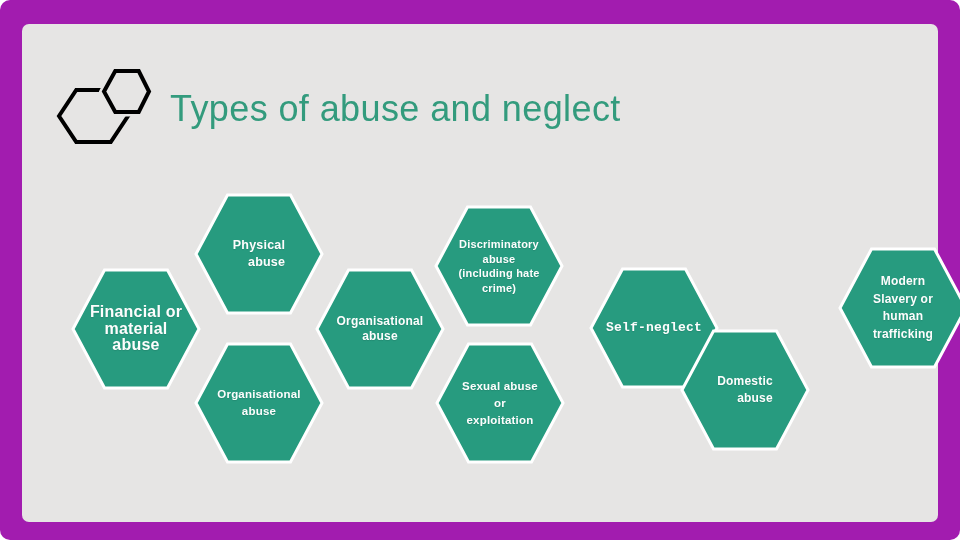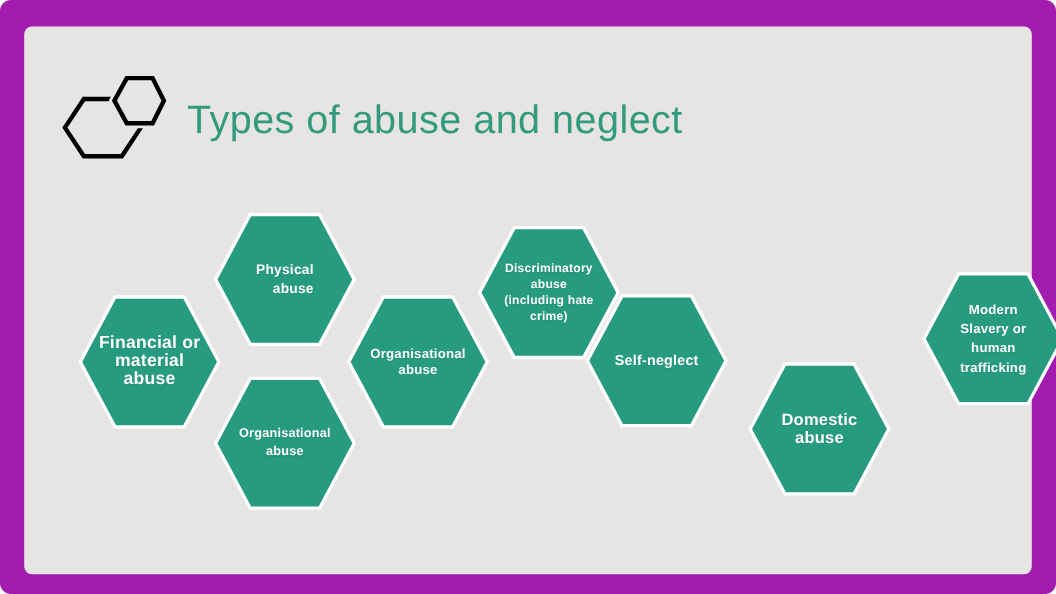--- a/index.html
+++ b/index.html
@@ -50,24 +50,24 @@
     white-space:pre-line;
     text-shadow:0 1px 1px rgba(0,0,0,0.10);
   }
   
   .hx-physical      {left:172px;top:168px;} .hx-physical      .hex-label{font-size:12.5px;line-height:17px;text-align:right;}
   .hx-discriminatory{left:412px;top:180px;} .hx-discriminatory.hex-label-size .hex-label, .hx-discriminatory .hex-label{font-size:11px;line-height:14.5px;}
   .hx-neglect       {left:653px;top:154px;} .hx-neglect       .hex-label{font-size:12px;line-height:16.5px;}
   .hx-modern        {left:816px;top:222px;} .hx-modern        .hex-label{font-size:12px;line-height:17.5px;}
   .hx-financial     {left:49px; top:243px;} .hx-financial     .hex-label{font-size:16px;line-height:16.5px;}
   .hx-psychological {left:293px;top:243px;} .hx-psychological .hex-label{font-size:12px;line-height:15.5px;}
-  .hx-selfneglect   {left:510px;top:242px;} .hx-selfneglect   .hex-label{font-size:13px;line-height:16px;}
+  .hx-selfneglect   {left:567px;top:242px;font-family:Liberation Mono, monospace;} .hx-selfneglect   .hex-label{font-size:13px;line-height:16px;}
   .hx-organisational{left:172px;top:317px;text-decoration:underline;} .hx-organisational.hex-label-size .hex-label, .hx-organisational .hex-label{font-size:11.5px;line-height:17px;}
   .hx-sexual        {left:413px;top:317px;} .hx-sexual        .hex-label{font-size:11.5px;line-height:17px;}
-  .hx-domestic      {left:658px;top:304px;} .hx-domestic      .hex-label{font-size:15px;line-height:17px;}
+  .hx-domestic      {left:658px;top:304px;} .hx-domestic      .hex-label{font-size:12px;line-height:17px;text-align:right;}
 </style>
 </head>
 <body>
 
 <div class="page">
   <div class="panel">
 
     <svg class="logo" viewBox="0 0 100 80">
 
       <polygon points="4,49 21.25,23 55.75,23 73,49 55.75,75 21.25,75" fill="none" stroke="#000000" stroke-width="4" stroke-linejoin="miter"></polygon>
@@ -133,20 +133,28 @@
     </div>
 
     <div class="hex hx-organisational">
       <svg viewBox="0 0 130 124">
         <polygon points="2,62 33.5,3 96.5,3 128,62 96.5,121 33.5,121" stroke="#FFFFFF" stroke-width="3" fill="#279B7F"></polygon>
       </svg>
       <div class="hex-label">Organisational
 abuse</div>
     </div>
 
+    <div class="hex hx-sexual">
+      <svg viewBox="0 0 130 124">
+        <polygon points="2,62 33.5,3 96.5,3 128,62 96.5,121 33.5,121" stroke="#FFFFFF" stroke-width="3" fill="#279B7F"></polygon>
+      </svg>
+      <div class="hex-label">Sexual abuse
+or
+exploitation</div>
+    </div>
 
     <div class="hex hx-domestic">
       <svg viewBox="0 0 130 124">
         <polygon points="2,62 33.5,3 96.5,3 128,62 96.5,121 33.5,121" stroke="#FFFFFF" stroke-width="3" fill="#279B7F"></polygon>
       </svg>
       <div class="hex-label">Domestic
 abuse</div>
     </div>
 
   </div>

